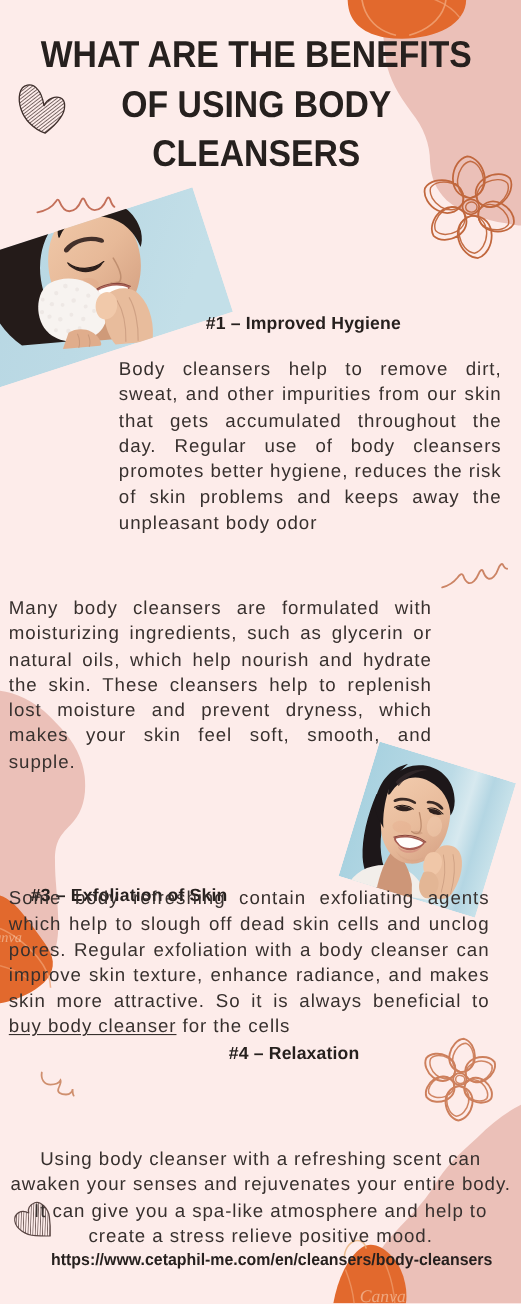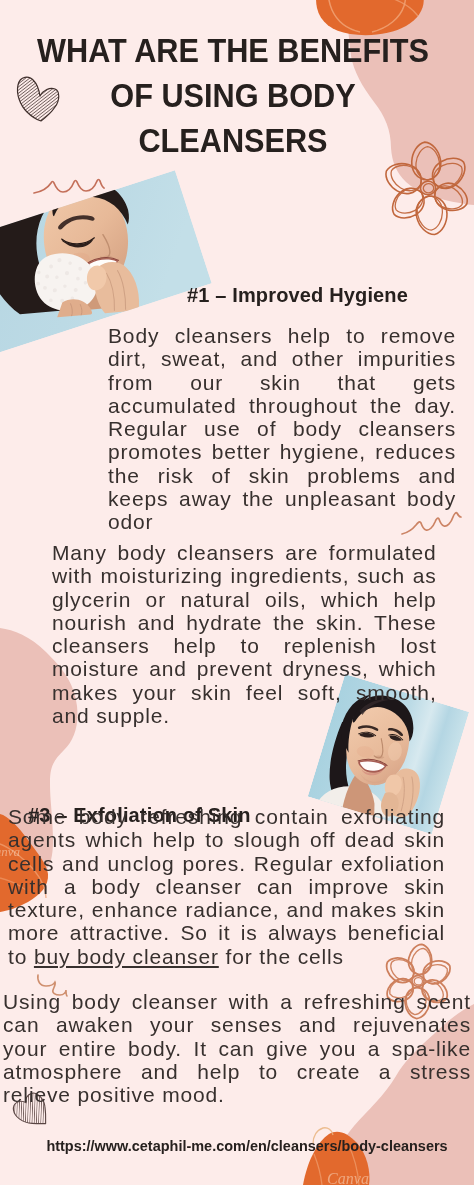--- a/index.html
+++ b/index.html
@@ -6,33 +6,33 @@
   html,body{margin:0;padding:0;}
   body{width:474px;height:1185px;overflow:hidden;background:#fdecea;
        font-family:"Liberation Sans",sans-serif;}
   #page{position:relative;width:474px;height:1185px;overflow:hidden;background:#fdecea;}
   .layer{position:absolute;inset:0;}
 
   .title{position:absolute;left:-4px;top:28px;width:474px;text-align:center;
     font-weight:700;font-size:34px;letter-spacing:0px;color:#26201e;}
   .tline{line-height:45px;transform:scaleX(0.902);}
 
-  .head{position:absolute;font-weight:700;font-size:20px;letter-spacing:0.15px;
+  .head{position:absolute;font-weight:700;font-size:16px;letter-spacing:0.15px;
         color:#26201e;line-height:22px;white-space:nowrap;}
-  .body{position:absolute;font-size:21px;letter-spacing:0.85px;
+  .body{position:absolute;font-size:17px;letter-spacing:0.85px;
         line-height:23.3px;color:#37302e;text-align:justify;}
 
   .h1{left:187px;top:284px;}
   .b1{left:108px;top:324px;width:348px;}
   .h2{left:23px;top:500px;}
-  .b2{left:8px;top:541px;width:384.6px;margin-left:44px;}
+  .b2{left:8px;top:541px;width:384.6px;}
   .h3{left:28px;top:804px;}
   .b3{left:8px;top:805px;width:437px;}
   .h4{left:208px;top:948px;}
-  .b4{left:3px;top:990px;width:468px;}
+  .b4{left:3px;top:1042px;width:468px;text-align:center;}
   .photo{position:absolute;}
   .p1{left:-40px;top:240px;transform:rotate(-18deg);transform-origin:0 0;}
   .p2{left:345px;top:674px;transform:rotate(17deg);transform-origin:0 0;}
   .lnk{color:inherit;text-decoration:underline;text-underline-offset:2px;}
   .footurl{position:absolute;left:10px;top:1137px;width:474px;text-align:center;
     font-weight:700;font-size:15.2px;color:#26201e;letter-spacing:0px;
     transform:scaleX(0.952);}
 </style>
 </head>
 <body>
@@ -301,17 +301,18 @@
   </div>
 
   <div class="head h1">#1 – Improved Hygiene</div>
   <div class="body b1">Body cleansers help to remove dirt, sweat, and other impurities from our skin that gets accumulated throughout the day. Regular use of body cleansers promotes better hygiene, reduces the risk of skin problems and keeps away the unpleasant body odor</div>
 
   <div class="body b2">Many body cleansers are formulated with moisturizing ingredients, such as glycerin or natural oils, which help nourish and hydrate the skin. These cleansers help to replenish lost moisture and prevent dryness, which makes your skin feel soft, smooth, and supple.</div>
 
   <div class="head h3">#3 – Exfoliation of Skin</div>
   <div class="body b3"><span>Some body refreshing contain exfoliating agents which help to slough off dead skin cells and unclog pores. Regular exfoliation with a body cleanser can improve skin texture, enhance radiance, and makes skin more attractive. So it is always beneficial to </span><a class="lnk">buy body cleanser</a><span> for the cells</span></div>
 
+  <div class="head h4">#4 – Relaxation</div>
   <div class="body b4">Using body cleanser with a refreshing scent can awaken your senses and rejuvenates your entire body. It can give you a spa-like atmosphere and help to create a stress relieve positive mood.</div>
 
   <div class="footurl">https://www.cetaphil-me.com/en/cleansers/body-cleansers</div>
 
 </div>
 
 </body></html>

